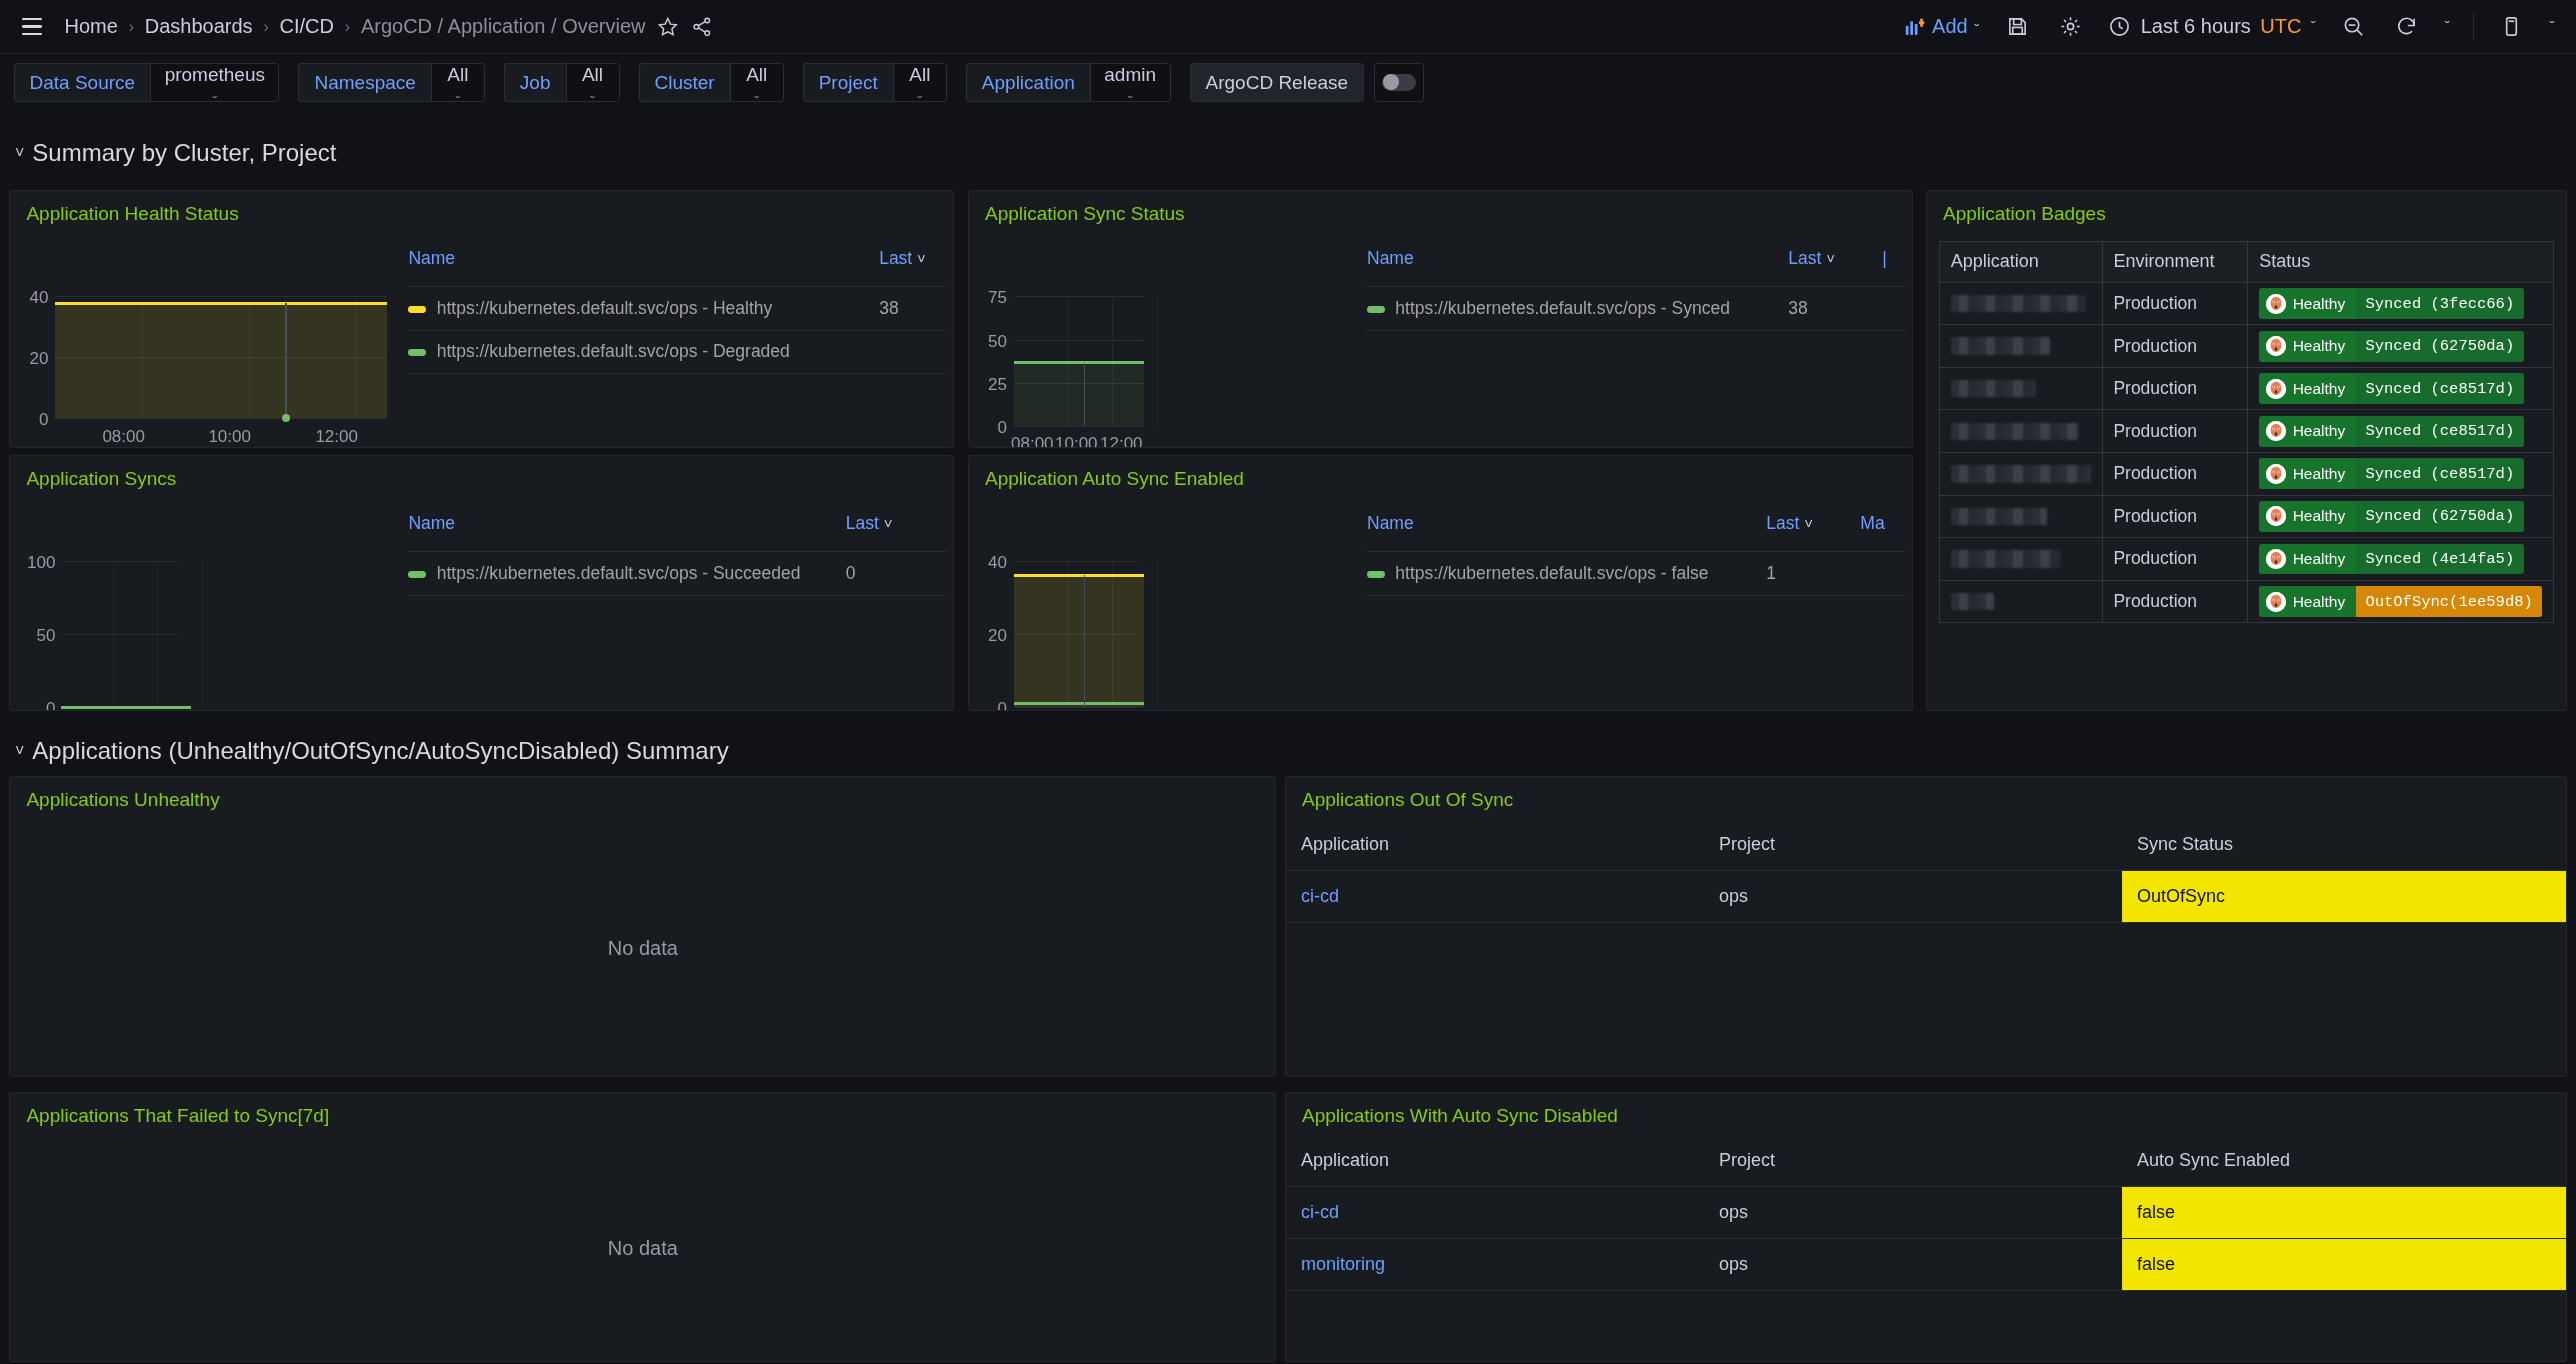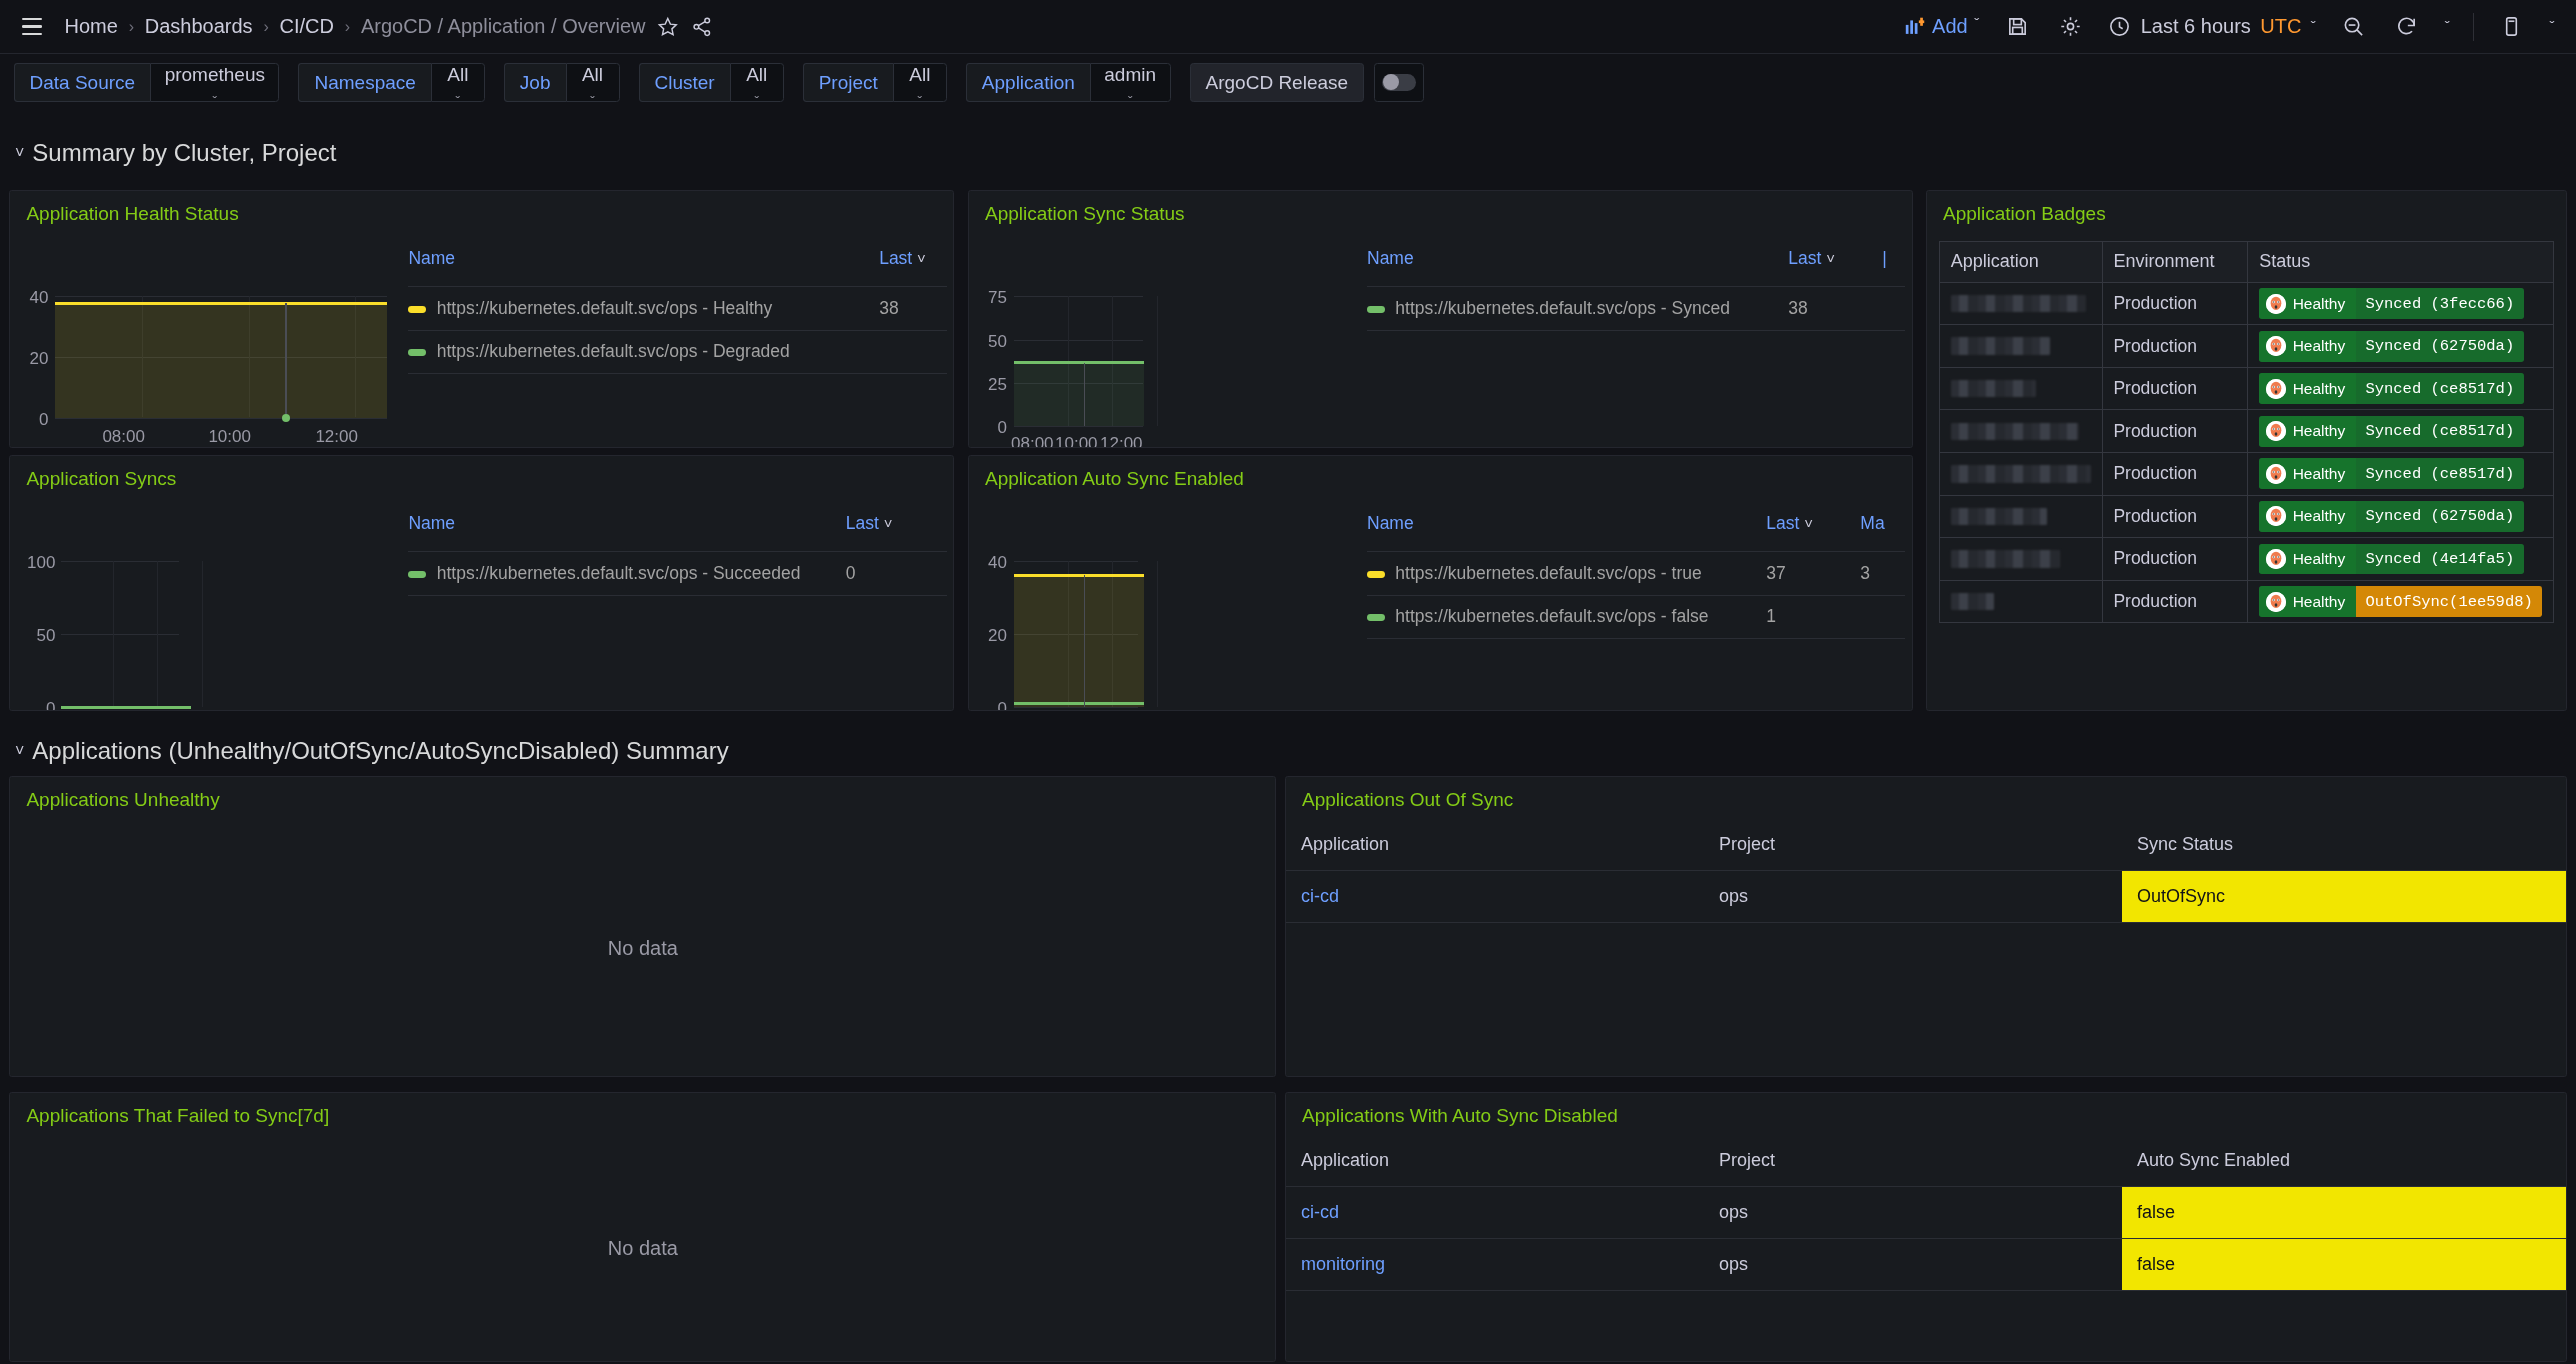--- a/index.html
+++ b/index.html
@@ -20,21 +20,21 @@
     padding: 0 21.6px 0 16px;
   }
   .hamburger { width: 31px; height: 31px; display:flex; flex-direction:column; justify-content:center; align-items:center; gap:4.7px; cursor:pointer; }
   .hamburger span { display:block; width:20px; height:2.7px; background:#d8d9da; border-radius:1.3px; }
   .breadcrumb { display:flex; align-items:center; margin-left: 17.5px; gap: 10.8px; font-size: 20px; }
   .bc-link { color:#ccccdc; cursor:pointer; white-space:nowrap; }
   .bc-current { color:#8e8e9b; white-space:nowrap; }
   .bc-sep { color:#6e6e7a; font-size: 16px; }
   .nav-icon { margin-left: 12px; cursor:pointer; display:flex; align-items:center; }
   .topnav-right { margin-left:auto; display:flex; align-items:center; gap: 23px; }
-  .add-btn { display:flex; align-items:flex-start; gap:6.7px; color:#6e9fff; font-size:20px; cursor:pointer; }
+  .add-btn { display:flex; align-items:flex-end; gap:6.7px; color:#6e9fff; font-size:20px; cursor:pointer; }
   .tr-icon { cursor:pointer; display:flex; align-items:center; justify-content:center; width:30px; height:30px; }
   .timepicker { display:flex; align-items:center; gap:9.4px; font-size:20px; color:#ccccdc; cursor:pointer; }
   .tz { color:#ff9830; }
   .vdivider { width:0.7px; height:28px; background:#2e2f36; }
   .caret { font-size:15px; color:#ccccdc; }
 
   
   .varbar {
     height: 57px; display:flex; align-items:center;
     padding: 0 13.5px; gap: 0px;
@@ -683,27 +683,20 @@
           <thead>
             <tr>
               <th>Name</th>
               <th class="num" style="width:94px;"><span>Last</span> <span class="caret">˅</span></th>
               <th class="num" style="width:45px;">Ma</th>
             </tr>
           </thead>
           <tbody>
             <tr>
               <td>
-                <span class="swatch" style="background:#fade2a;"></span><span>https://kubernetes.default.svc/ops - true</span>
-              </td>
-              <td class="num">37</td>
-              <td class="num">3</td>
-            </tr>
-            <tr>
-              <td>
                 <span class="swatch" style="background:#73bf69;"></span><span>https://kubernetes.default.svc/ops - false</span>
               </td>
               <td class="num">1</td>
               <td class="num"></td>
             </tr>
           </tbody>
         </table>
       </div>
     </div>
   </div>

